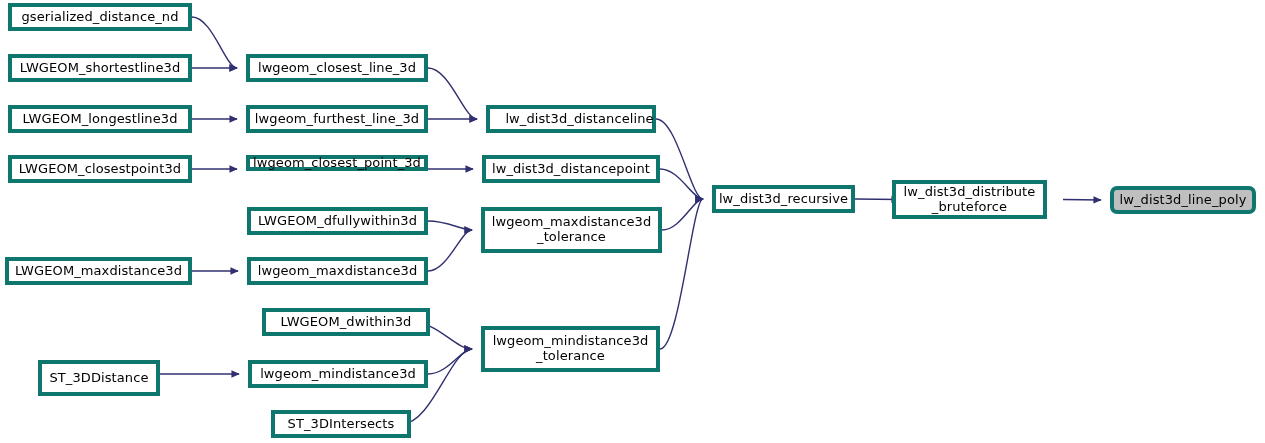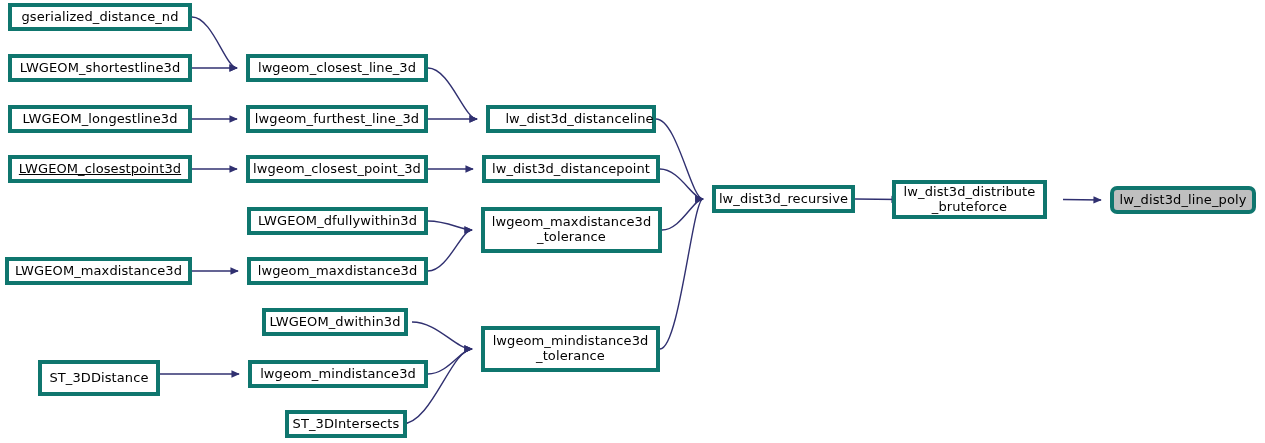--- a/index.html
+++ b/index.html
@@ -72,31 +72,31 @@
       <path d="M 660 169 C 679.5 169, 692.5 199, 703 199" fill="none" stroke="#303070" stroke-width="1.4" marker-end="url(#arrow)"></path>
       <path d="M 662 230 C 680.75 230, 693.25 199, 703 199" fill="none" stroke="#303070" stroke-width="1.4" marker-end="url(#arrow)"></path>
       <path d="M 660 349 C 679.5 349, 692.5 199, 703 199" fill="none" stroke="#303070" stroke-width="1.4" marker-end="url(#arrow)"></path>
       <path d="M 855 199 L 899 199.5" fill="none" stroke="#303070" stroke-width="1.4" marker-end="url(#arrow)"></path>
       <path d="M 1063 199.5 L 1101 200" fill="none" stroke="#303070" stroke-width="1.4" marker-end="url(#arrow)"></path>
     </svg>
   <div id="node-layer">
       <div class="node" style="left: 8px; top: 3px; width: 184px; height: 28px;">gserialized_distance_nd</div>
       <div class="node" style="left: 8px; top: 54px; width: 184px; height: 28px;">LWGEOM_shortestline3d</div>
       <div class="node" style="left: 8px; top: 105px; width: 184px; height: 28px;">LWGEOM_longestline3d</div>
-      <div class="node" style="left: 8px; top: 155px; width: 184px; height: 28px; text-decoration: underline;">LWGEOM_closestpoint3d</div>
+      <div class="node" style="left: 8px; top: 155px; width: 184px; height: 28px;">LWGEOM_closestpoint3d</div>
       <div class="node" style="left: 5px; top: 257px; width: 187px; height: 28px;">LWGEOM_maxdistance3d</div>
       <div class="node" style="left: 38px; top: 360px; width: 122px; height: 36px;">ST_3DDistance</div>
       <div class="node" style="left: 246px; top: 54px; width: 182px; height: 28px;">lwgeom_closest_line_3d</div>
       <div class="node" style="left: 246px; top: 105px; width: 182px; height: 28px;">lwgeom_furthest_line_3d</div>
-      <div class="node" style="left: 246px; top: 155px; width: 182px; height: 28px;">lwgeom_closest_point_3d</div>
+      <div class="node" style="left: 246px; top: 155px; width: 182px; height: 16px;">lwgeom_closest_point_3d</div>
       <div class="node" style="left: 247px; top: 207px; width: 181px; height: 28px;">LWGEOM_dfullywithin3d</div>
       <div class="node" style="left: 247px; top: 257px; width: 181px; height: 28px;">lwgeom_maxdistance3d</div>
-      <div class="node" style="left: 262px; top: 308px; width: 146px; height: 28px;">LWGEOM_dwithin3d</div>
+      <div class="node" style="left: 262px; top: 308px; width: 168px; height: 28px;">LWGEOM_dwithin3d</div>
       <div class="node" style="left: 248px; top: 360px; width: 180px; height: 28px;">lwgeom_mindistance3d</div>
-      <div class="node" style="left: 285px; top: 410px; width: 122px; height: 28px;">ST_3DIntersects</div>
+      <div class="node" style="left: 271px; top: 410px; width: 140px; height: 28px;">ST_3DIntersects</div>
       <div class="node" style="left: 486px; top: 105px; width: 170px; height: 28px; padding-left: 21px;">lw_dist3d_distanceline</div>
       <div class="node" style="left: 482px; top: 155px; width: 178px; height: 28px;">lw_dist3d_distancepoint</div>
       <div class="node" style="left: 481px; top: 207px; width: 181px; height: 46px;">lwgeom_maxdistance3d
 _tolerance</div>
       <div class="node" style="left: 481px; top: 326px; width: 179px; height: 46px;">lwgeom_mindistance3d
 _tolerance</div>
       <div class="node" style="left: 712px; top: 185px; width: 143px; height: 28px;">lw_dist3d_recursive</div>
       <div class="node" style="left: 892px; top: 180px; width: 155px; height: 39px;">lw_dist3d_distribute
 _bruteforce</div>
       <div class="node highlight" style="left: 1110px; top: 186px; width: 146px; height: 28px;">lw_dist3d_line_poly</div>

